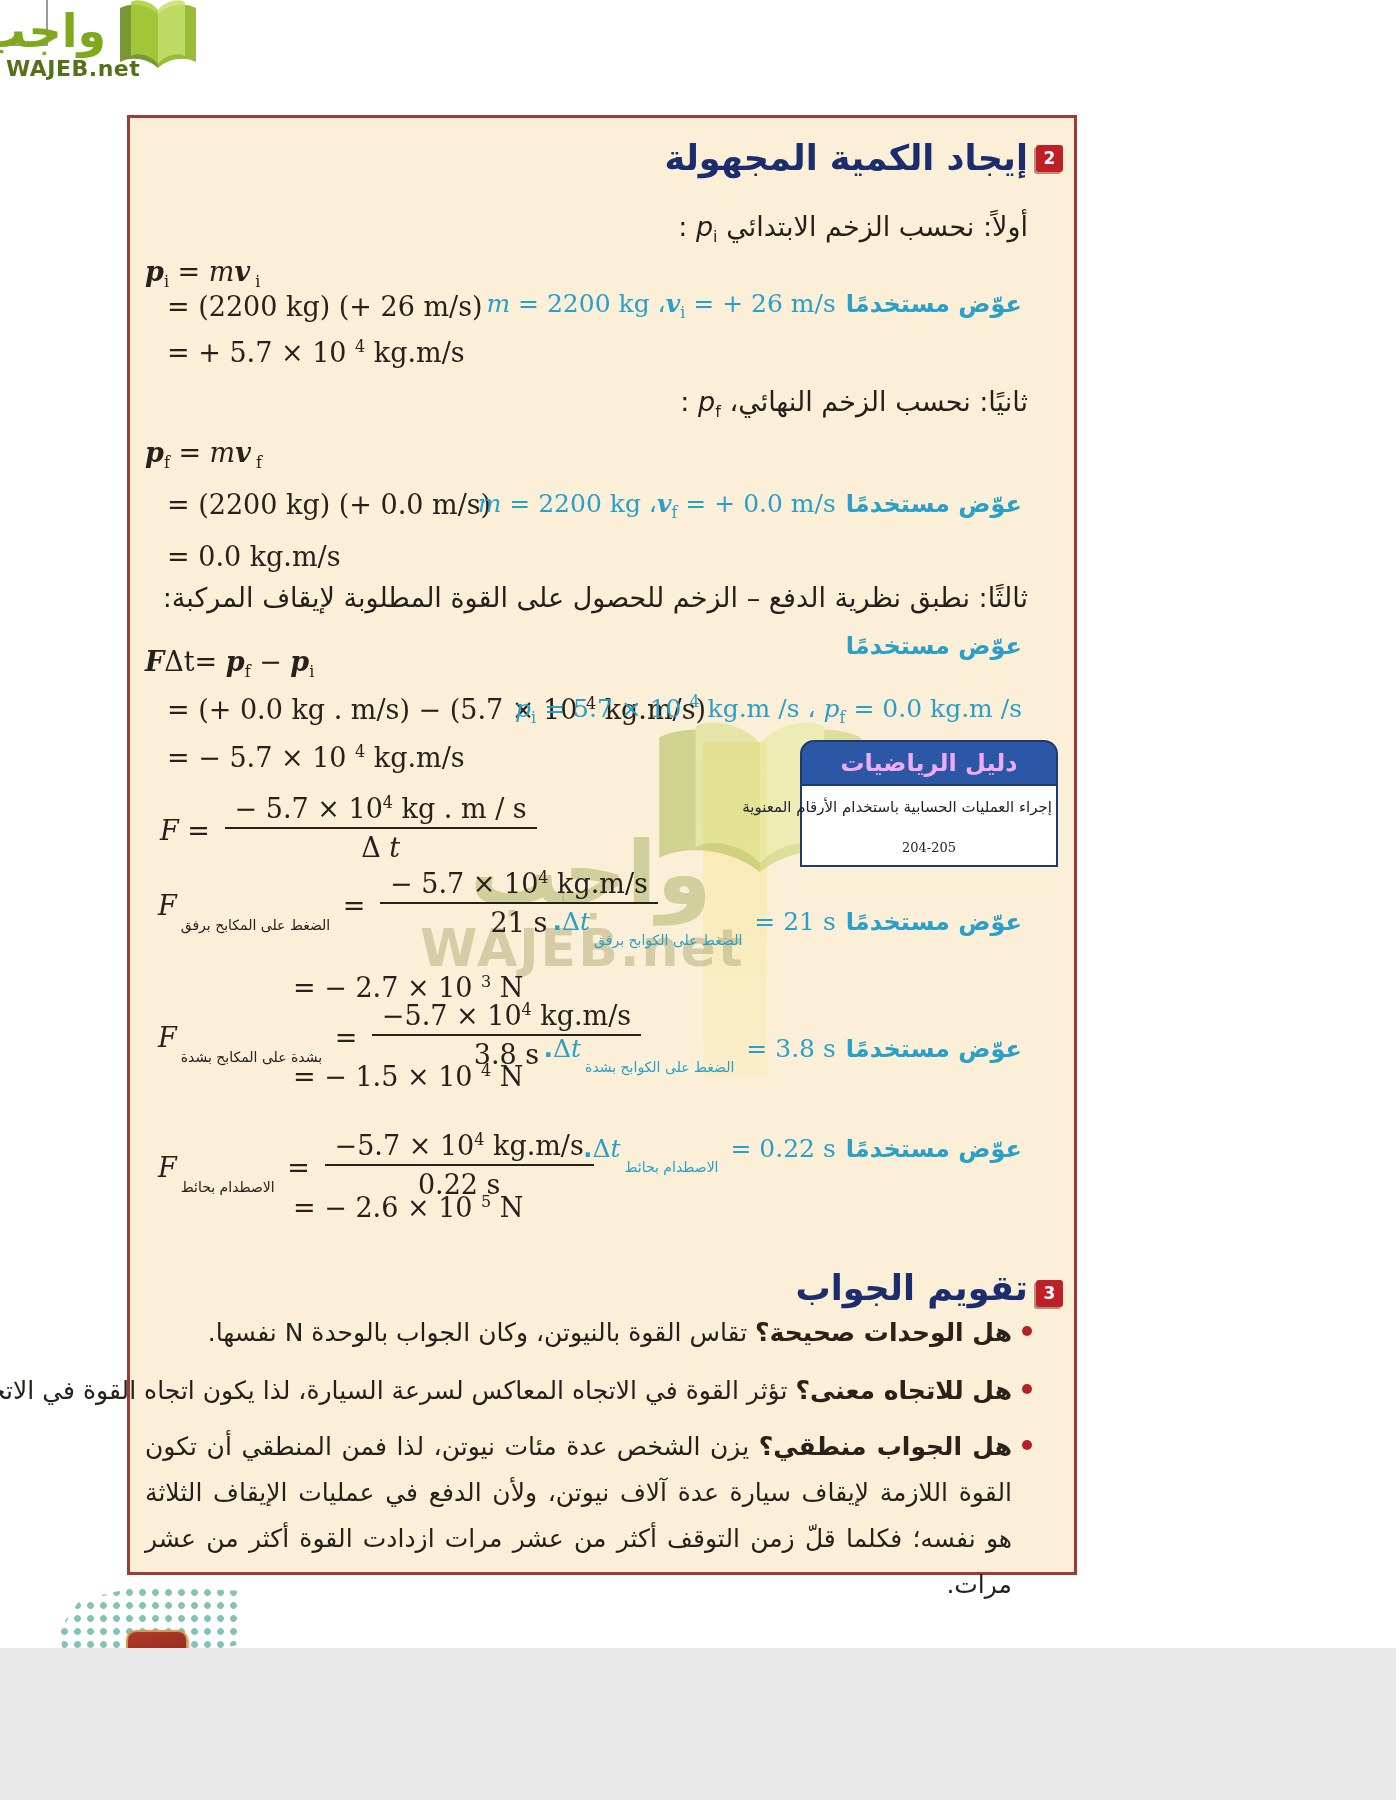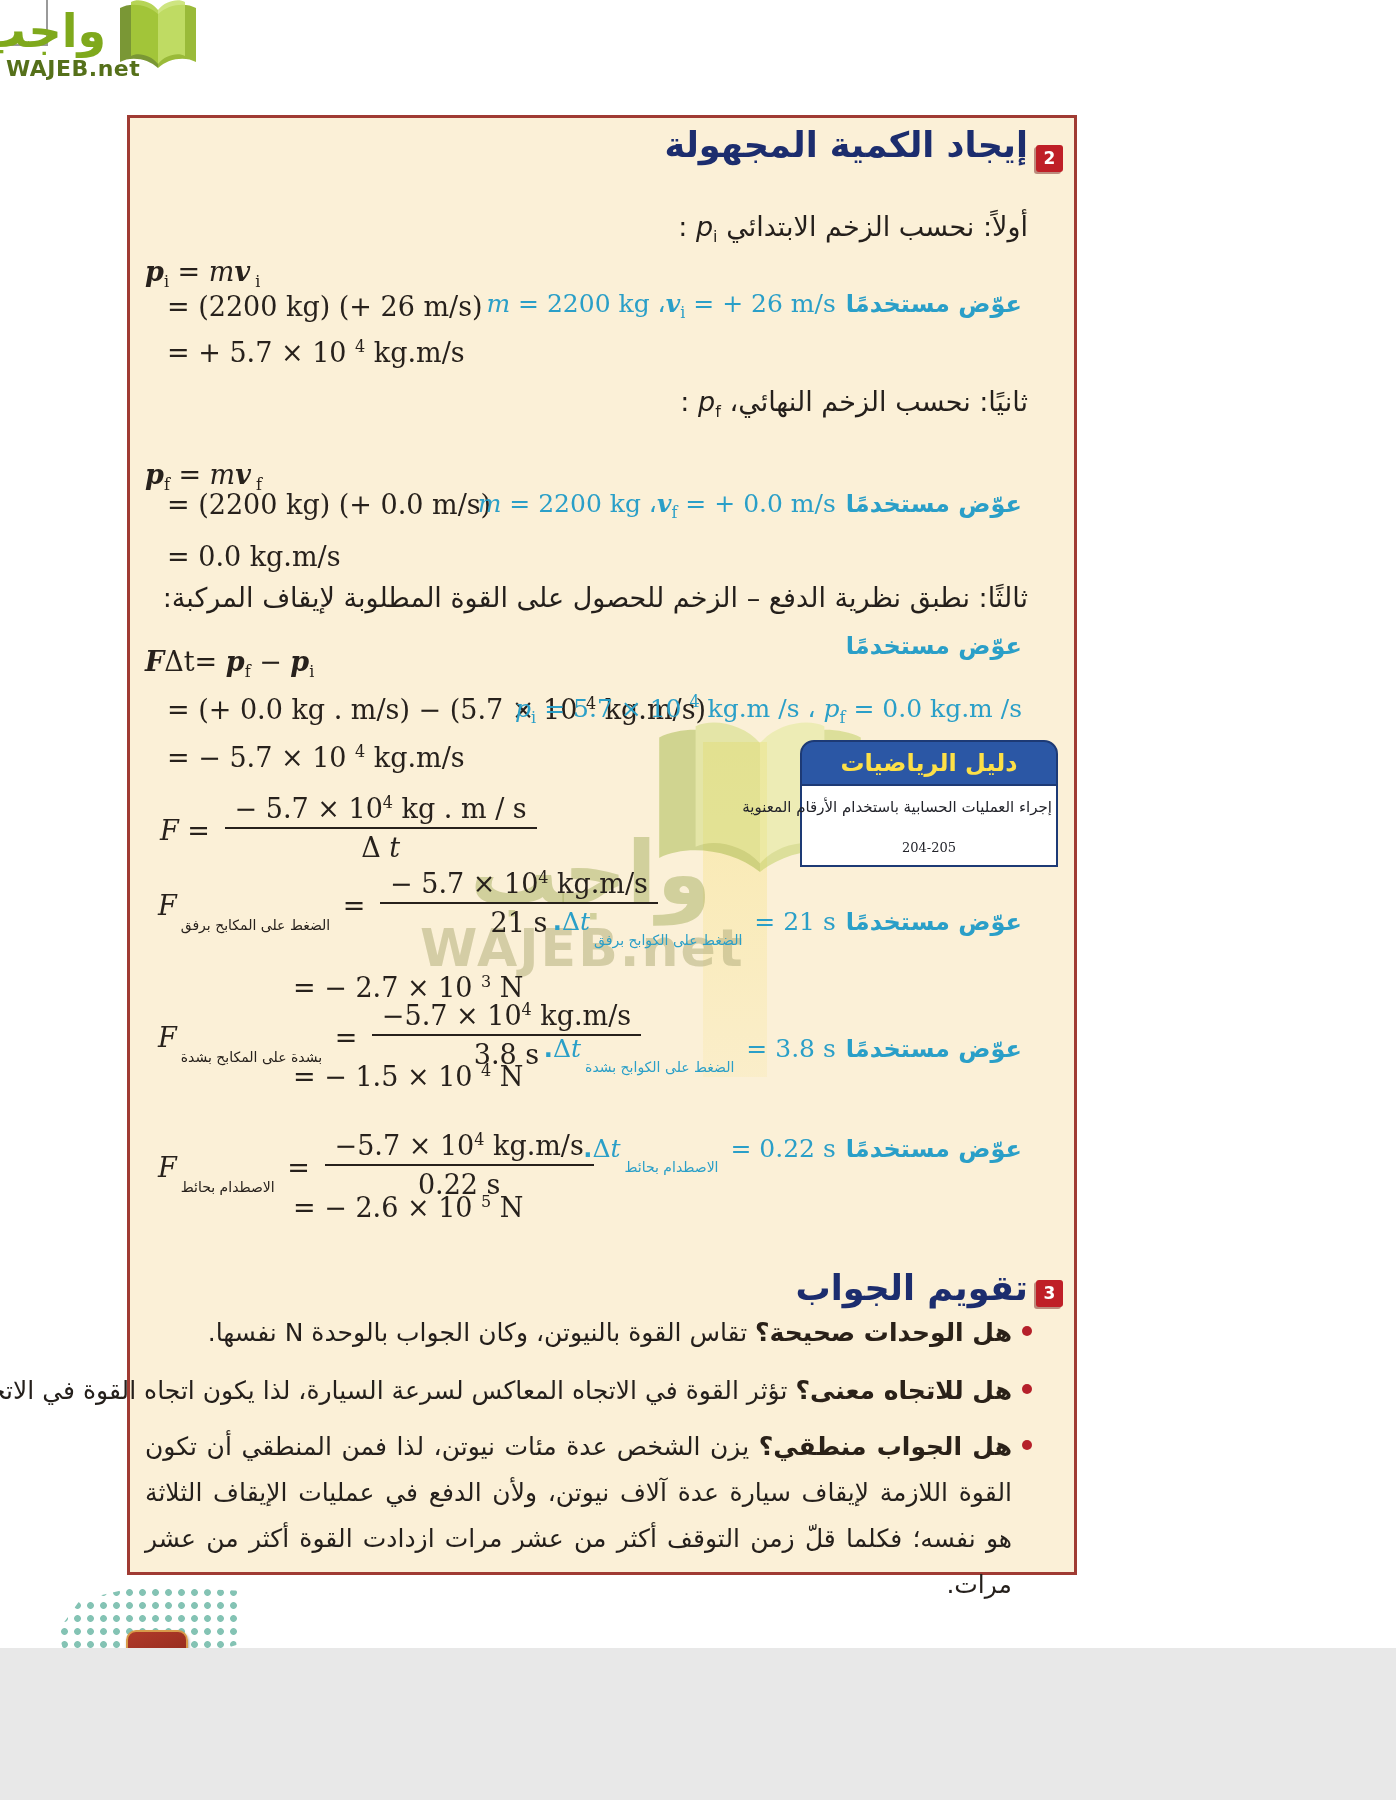--- a/index.html
+++ b/index.html
@@ -51,21 +51,21 @@
   .frac .fn{display:block;border-bottom:2px solid currentColor;padding:0 10px 3px;}
   .frac .fd{display:block;padding-top:3px;}
   
   .note{position:absolute;right:374px;direction:rtl;white-space:nowrap;
         color:var(--note_blue,#2a9fc8);font-size:24px;}
   .note-lead{font-weight:bold;margin-inline-end:10px;}
   .note-math{font-family:"DejaVu Serif",serif;font-size:25px;}
   
   .mguide{position:absolute;left:800px;top:740px;width:258px;}
   .mguide-head{background:var(--guide_blue,#2b57a5);border:2px solid #1d3a75;
-               border-radius:14px 14px 0 0;color:#fde047;text-align:center;font-weight:bold;
+               border-radius:14px 14px 0 0;color:#f0abfc;text-align:center;font-weight:bold;
                font-size:24px;padding:7px 4px;direction:rtl;}
   .mguide-body{background:#fff;border:2px solid #1d3a75;border-top:none;text-align:center;
                padding:12px 4px 10px;color:#23242b;direction:rtl;}
   .mguide-line{font-size:15px;white-space:nowrap;font-family:"DejaVu Sans",sans-serif;}
   .mguide-pages{font-size:13px;margin-top:24px;font-family:"DejaVu Serif",serif;direction:ltr;}
   
   .bullet-dot{position:absolute;right:364px;width:10px;height:10px;border-radius:50%;
               background:#b5202a;}
   .bullet{position:absolute;right:384px;direction:rtl;font-size:25px;color:#241f1b;
           line-height:46px;}
@@ -110,32 +110,32 @@
   <svg class="wm wm-book" width="280" height="175" viewBox="0 0 100 60">
     <path d="M50 10 C40 2 24 0 14 5 L14 48 C24 43 40 45 50 53 Z" fill="#9db33c"></path>
     <path d="M50 10 C60 2 76 0 86 5 L86 48 C76 43 60 45 50 53 Z" fill="#b8cc52"></path>
     <path d="M50 7 C44 0 33 -2 27 1 L27 44 C33 41 44 43 50 50 Z" fill="#c9d96e"></path>
     <path d="M50 7 C56 0 67 -2 73 1 L73 44 C67 41 56 43 50 50 Z" fill="#dde88d"></path>
   </svg>
   <div class="wm wm-ar">واجب</div>
   <div class="wm wm-net">WAJEB.net</div>
 
   <div class="badge" style="left:1036px;top:145px;">2</div>
-  <div class="sec-title" style="top:125px;text-align:center;">إيجاد الكمية المجهولة</div>
+  <div class="sec-title" style="top:138px;text-align:center;">إيجاد الكمية المجهولة</div>
 
   <div class="step" style="top:211px;"><span class="m-ar">أولاً: نحسب الزخم الابتدائي </span><span dir="ltr" class="mltr"><span class="m-v">p</span><span class="m-sub">i</span></span><span class="m-ar"> :</span></div>
   <div class="eq" style="left:145px;top:256px;text-align:right;"><span class="m-b">p</span><span class="m-sub">i</span><span class="m-t"> = </span><span class="m-v">m</span><span class="m-b">v</span><span class="m-sub"> i</span></div>
   <div class="eq" style="left:167px;top:291px;"><span class="m-t">= (2200 kg) (+ 26 m/s)</span></div>
   <div class="note" style="top:289px;">
     <span class="note-lead">عوّض مستخدمًا</span><span class="note-math" dir="ltr"><span class="m-v">m</span><span class="m-t"> = 2200 kg ،</span><span class="m-b">v</span><span class="m-sub">i</span><span class="m-t"> = + 26 m/s</span></span>
   </div>
   <div class="eq" style="left:167px;top:337px;"><span class="m-t">= + 5.7 × 10 </span><span class="m-sup">4</span><span class="m-t"> kg.m/s</span></div>
 
   <div class="step" style="top:386px;"><span class="m-ar">ثانيًا: نحسب الزخم النهائي، </span><span dir="ltr" class="mltr"><span class="m-v">p</span><span class="m-sub">f</span></span><span class="m-ar"> :</span></div>
-  <div class="eq" style="left:145px;top:459px;text-align:right;"><span class="m-b">p</span><span class="m-sub">f</span><span class="m-t"> = </span><span class="m-v">m</span><span class="m-b">v</span><span class="m-sub"> f</span></div>
+  <div class="eq" style="left:145px;top:437px;text-align:right;"><span class="m-b">p</span><span class="m-sub">f</span><span class="m-t"> = </span><span class="m-v">m</span><span class="m-b">v</span><span class="m-sub"> f</span></div>
   <div class="eq" style="left:167px;top:489px;"><span class="m-t">= (2200 kg) (+ 0.0 m/s)</span></div>
   <div class="note" style="top:489px;">
     <span class="note-lead">عوّض مستخدمًا</span><span class="note-math" dir="ltr"><span class="m-v">m</span><span class="m-t"> = 2200 kg ،</span><span class="m-b">v</span><span class="m-sub">f</span><span class="m-t"> = + 0.0 m/s</span></span>
   </div>
   <div class="eq" style="left:167px;top:541px;"><span class="m-t">= 0.0 kg.m/s</span></div>
 
   <div class="step" style="top:582px;"><span class="m-ar">ثالثًا: نطبق نظرية الدفع – الزخم للحصول على القوة المطلوبة لإيقاف المركبة:</span></div>
   <div class="note" style="top:632px;">
     <span class="note-lead">عوّض مستخدمًا</span>
   </div>

